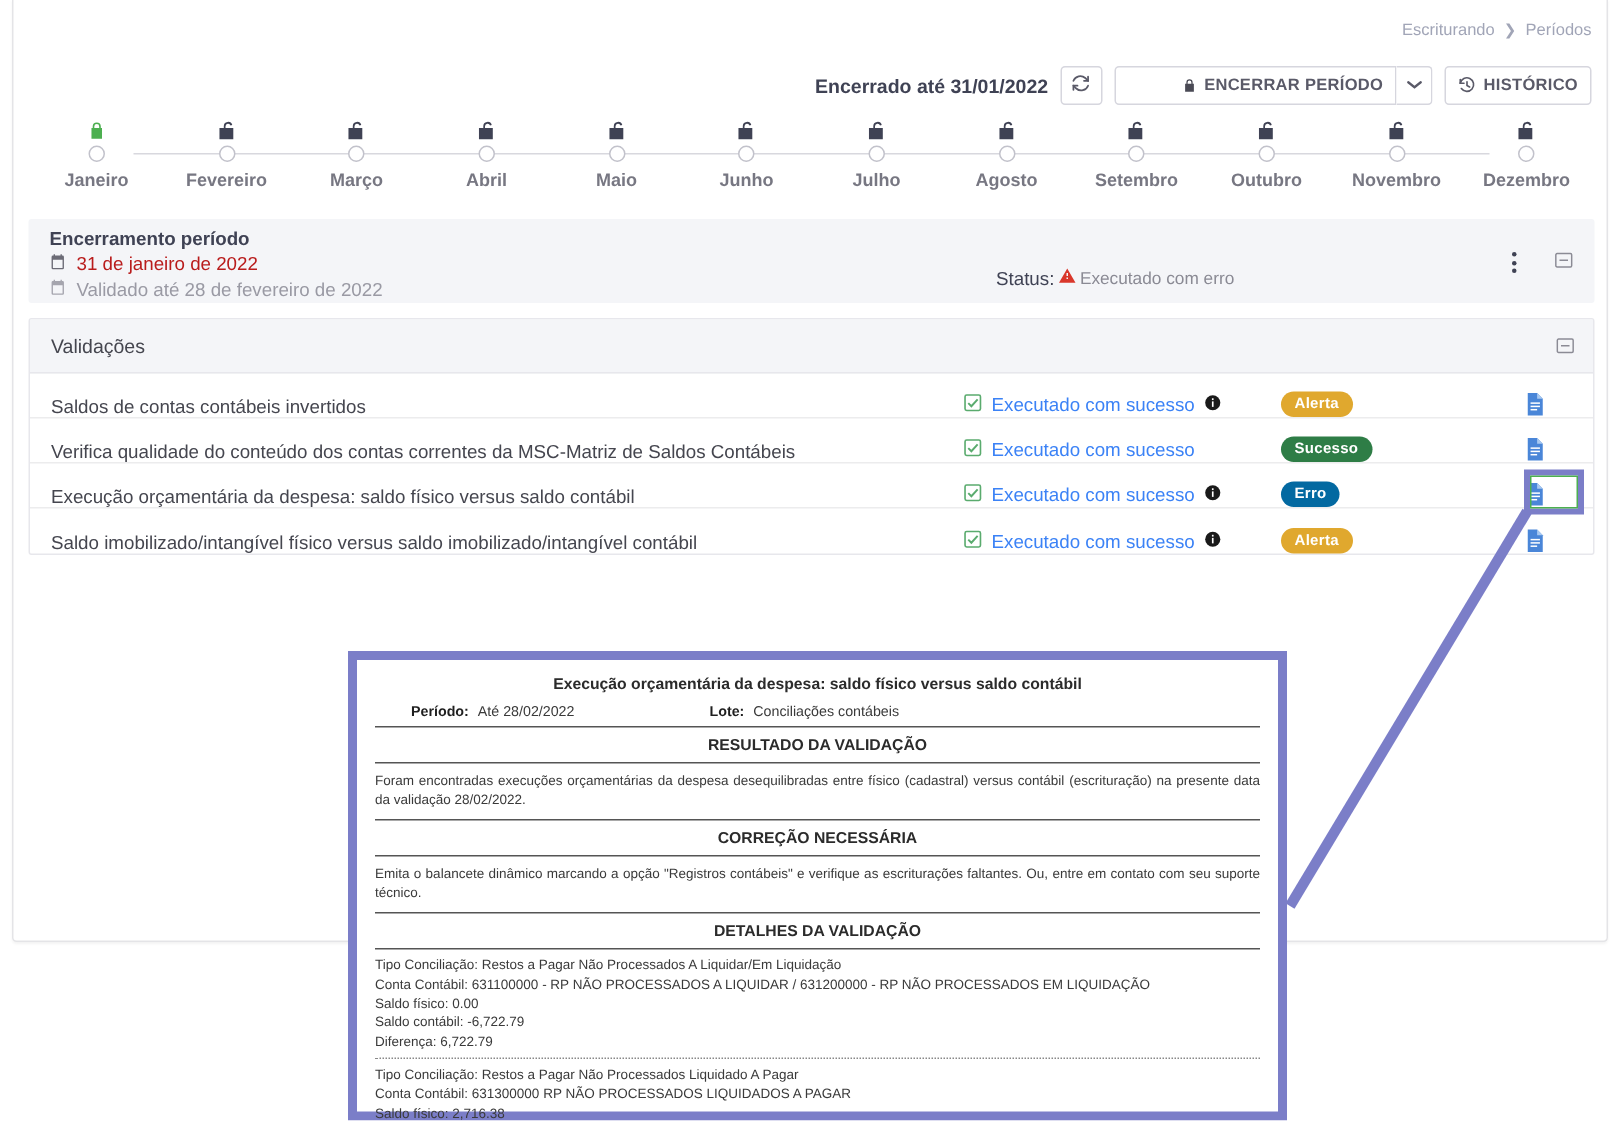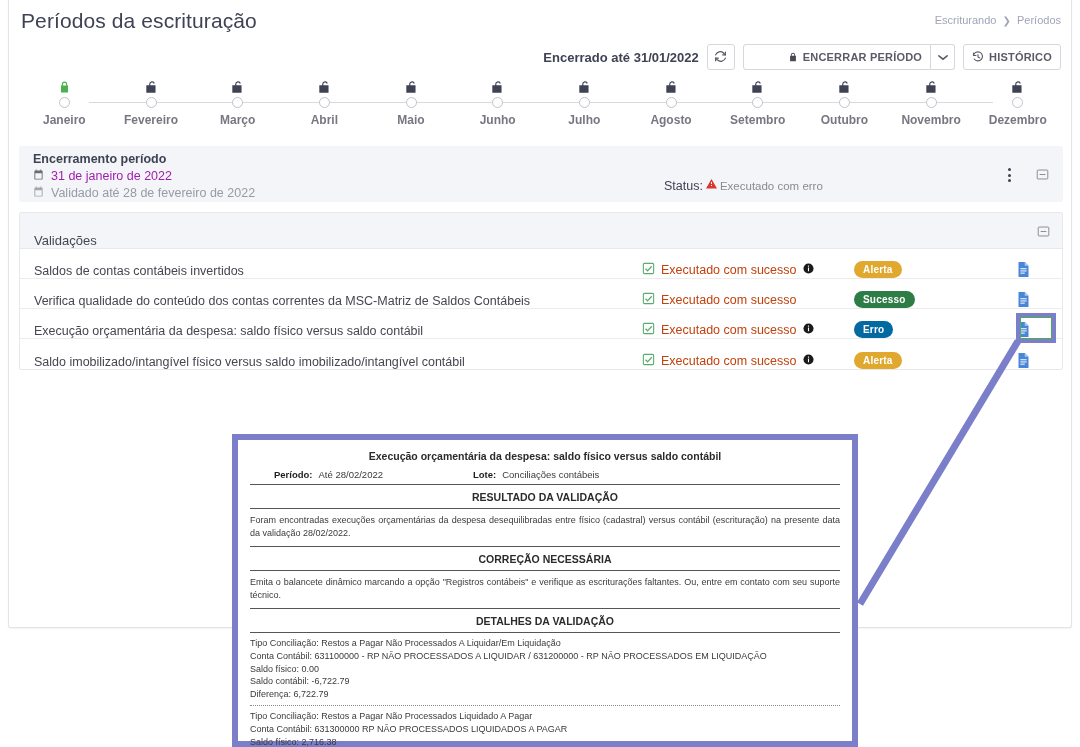--- a/index.html
+++ b/index.html
@@ -130,21 +130,21 @@
     width: 1044px; height: 56px;
     background: #f4f5f8;
     border-radius: 2px;
   }
   .enc .t1 {
     position: absolute; left: 14px; top: 6px;
     font-size: 12.5px; font-weight: bold; color: #3f4254;
   }
   .enc .line {
     position: absolute; left: 14px;
-    font-size: 12.5px; color: #a21caf;
+    font-size: 12.5px; color: #b91c1c;
     display: flex; align-items: center; gap: 7px;
   }
   .enc .line.l2 { top: 23px; }
   .enc .line.l3 { top: 40px; color: #9a9aa4; }
   .enc .statusline {
     position: absolute; left: 645px; top: 32px;
     font-size: 12.5px; color: #45464f;
     display: flex; align-items: center; gap: 2px;
   }
   .enc .statusline .lbl { font-weight: normal; color: #3f4254; }
@@ -166,37 +166,37 @@
     position: absolute;
     left: 10px; top: 212px;
     width: 1044px;
     border: 1px solid #e7e7ec;
     border-radius: 2px;
     background: #fff;
   }
   .valbox .vhead {
     height: 36px;
     background: #f4f5f8;
-    display: flex; align-items: flex-end;
+    display: flex; align-items: center;
     padding: 0 14px;
     position: relative;
     border-bottom: 1px solid #e7e7ec;
   }
   .valbox .vhead .vtitle { font-size: 13px; color: #45464f; }
   .valbox .vhead .collapse { position: absolute; right: 12px; top: 11px; cursor: pointer; }
   .vrow {
     height: 30px;
     display: flex; align-items: flex-end;
     border-bottom: 1px solid #ececed;
     font-size: 12.5px;
     color: #45464f;
   }
   .vrow:last-child { border-bottom: none; }
   .vrow .c-name { width: 622px; padding-left: 14px; }
-  .vrow .c-exec { width: 212px; display: flex; align-items: center; gap: 6px; color: #c2410c; }
+  .vrow .c-exec { width: 212px; display: flex; align-items: center; gap: 6px; color: #3b82f6; }
   .vrow .c-badge { width: 130px; display: flex; align-items: center; }
   .vrow .c-doc { flex: 1; display: flex; align-items: center; justify-content: center; position: relative; }
   .badge {
     display: inline-flex; align-items: center; justify-content: center;
     height: 17px; padding: 0 9px;
     border-radius: 9px;
     font-size: 10px; font-weight: bold; color: #fff;
     letter-spacing: .2px;
   }
   .doc-icon { cursor: pointer; display: inline-flex; }
@@ -276,21 +276,20 @@
 <body>
 
 <div class="page">
 
   <svg class="connector">
     <line x1="1018" y1="341" x2="860" y2="604" stroke="#7b7ec8" stroke-width="7"></line>
   </svg>
 
   <div class="card">
 
-    <div class="page-title">Períodos da escrituração</div>
 
     <div class="breadcrumb">
       <span>Escriturando</span>
       <span class="sep">❯</span>
       <span>Períodos</span>
     </div>
 
     <div class="toolbar">
       <span class="status-text">Encerrado até 31/01/2022</span>
 

